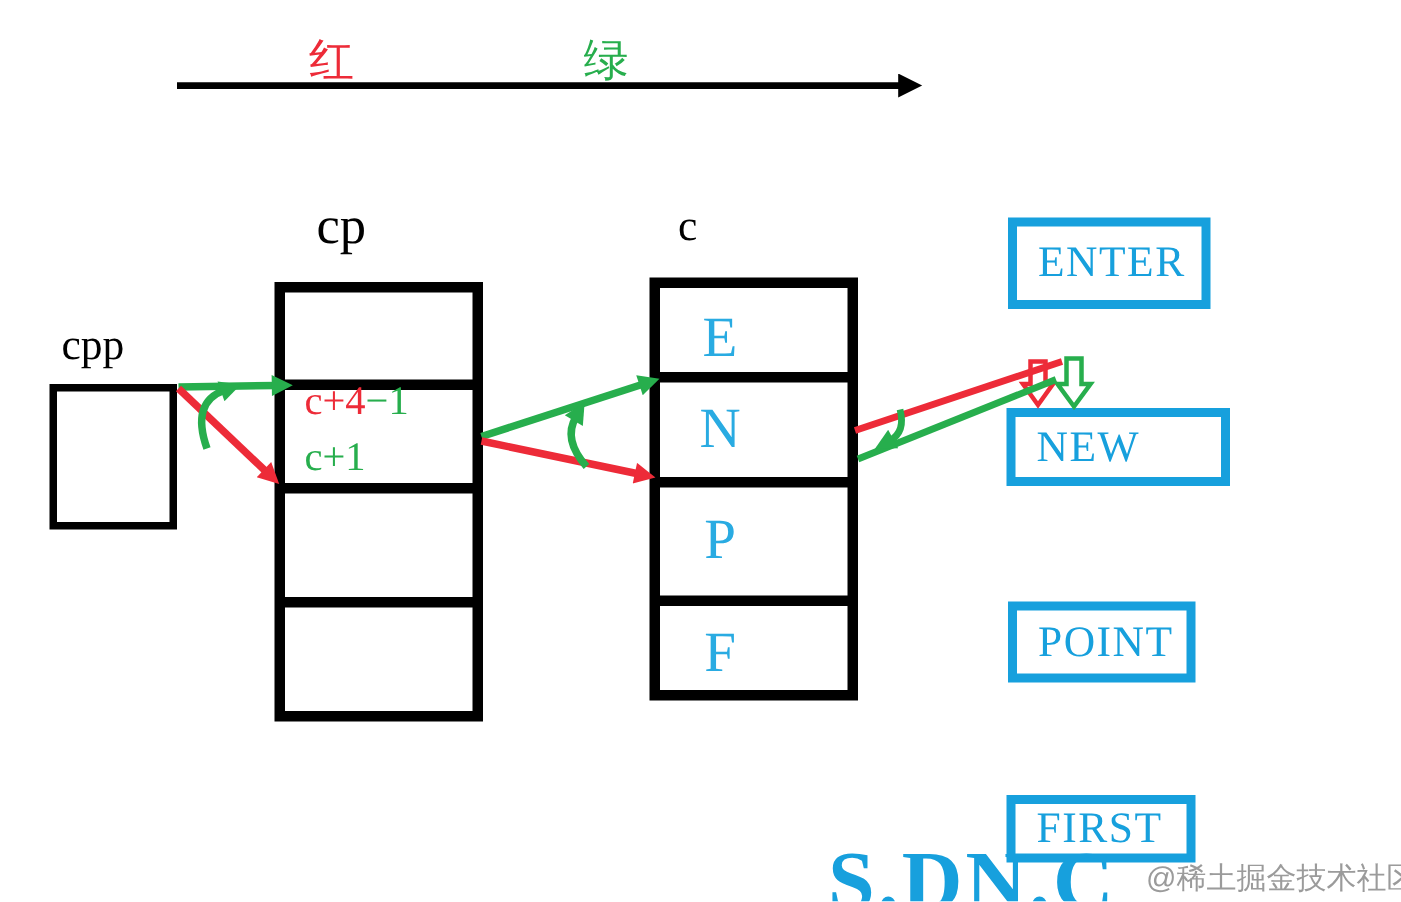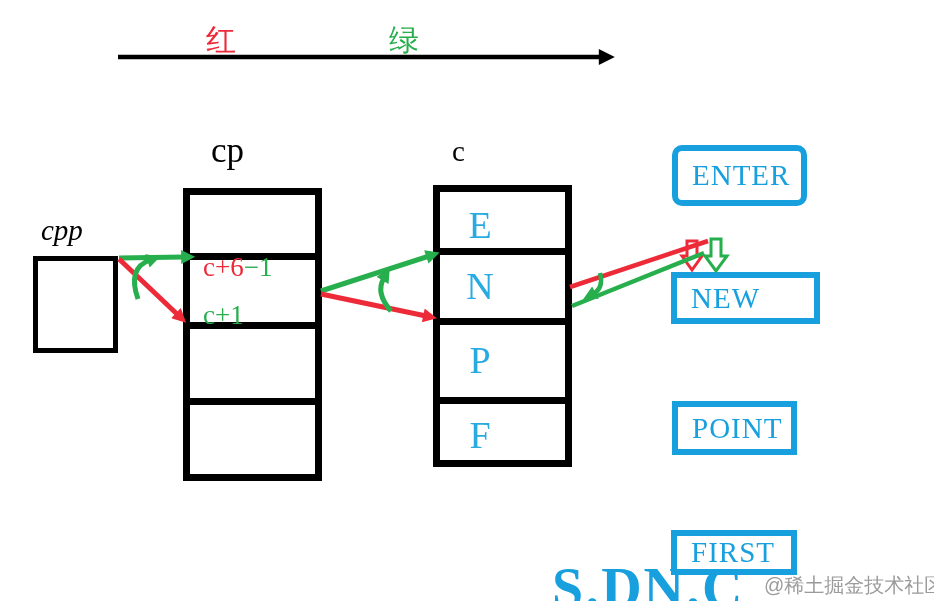--- a/index.html
+++ b/index.html
@@ -88,48 +88,48 @@
   }
 </style>
 </head>
 <body>
 
 <div class="canvas">
 
   <span class="legend-char red-text" style="left:206px; top:20px;">红</span>
   <span class="legend-char green-text" style="left:389px; top:20px;">绿</span>
 
-  <span class="label-black" style="left:41px; top:214px; font-size:29px;font-style:italic;">cpp</span>
+  <span class="label-black" style="left:41px; top:214px; font-size:29px;">cpp</span>
   <span class="label-black" style="left:211px; top:131px; font-size:35px;">cp</span>
   <span class="label-black" style="left:452px; top:135px; font-size:29px;">c</span>
 
   <div class="pbox" style="left:33px; top:256px; width:85px; height:97px; border-width:5px;"></div>
 
   <div class="pbox" style="left:183px; top:188px; width:139px; height:293px;">
     <div class="divider" style="top:58px;"></div>
     <div class="divider" style="top:127px;"></div>
     <div class="divider" style="top:203px;"></div>
   </div>
 
   <div class="cell-annot" style="left:203px; top:252px;">
-    <span class="red-text">c+6</span><span class="green-text">−1</span>
+    <span class="red-text">c+4</span><span class="green-text">−1</span>
   </div>
-  <div class="cell-annot green-text" style="left:203px; top:289px;margin-top:11px;">c+1</div>
+  <div class="cell-annot green-text" style="left:203px; top:289px;">c+1</div>
 
   <div class="pbox" style="left:433px; top:185px; width:139px; height:282px;">
     <div class="divider" style="top:56px;"></div>
     <div class="divider" style="top:126px;"></div>
     <div class="divider" style="top:205px;"></div>
     <span class="cell-letter" style="left:20px; top:14px;">E</span>
     <span class="cell-letter" style="left:20px; top:75px;">N</span>
     <span class="cell-letter" style="left:20px; top:149px;">P</span>
     <span class="cell-letter" style="left:20px; top:224px;">F</span>
   </div>
 
-  <div class="cyanbox" style="left:672px; top:145px; width:135px; height:61px;border-radius:10px;">
+  <div class="cyanbox" style="left:672px; top:145px; width:135px; height:61px;">
     <span>ENTER</span>
   </div>
   <div class="cyanbox" style="left:671px; top:272px; width:149px; height:52px;">
     <span>NEW</span>
   </div>
   <div class="cyanbox" style="left:672px; top:401px; width:125px; height:54px;text-align:right;">
     <span>POINT</span>
   </div>
   <div class="cyanbox" style="left:671px; top:530px; width:126px; height:45px;text-align:center;">
     <span>FIRST</span>

